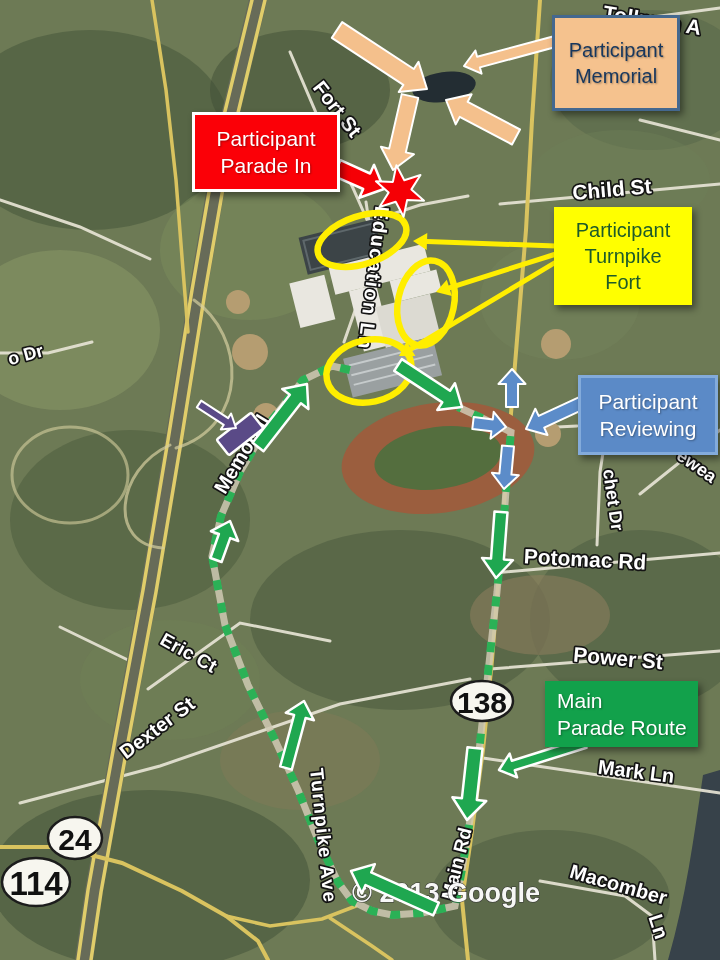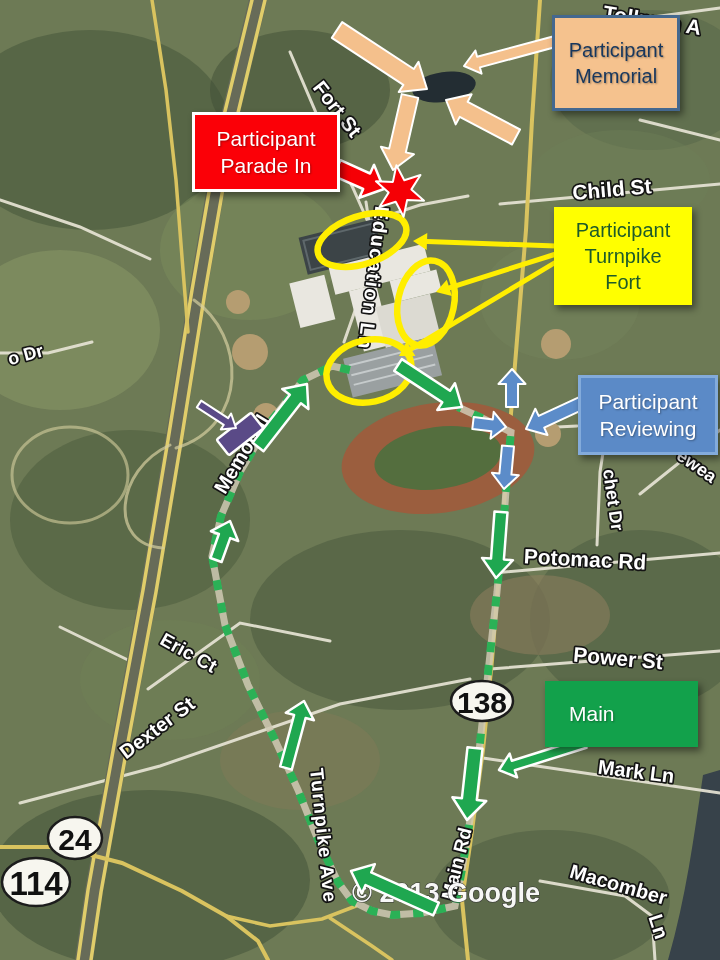--- a/index.html
+++ b/index.html
@@ -10,21 +10,21 @@
   .wm{font-family:"Liberation Sans",sans-serif;font-weight:bold;fill:#ffffff;stroke:#333;stroke-width:1.2px;paint-order:stroke;opacity:.95;}
   .callout{position:absolute;z-index:2;display:flex;flex-direction:column;justify-content:center;align-items:center;
     font-family:"Liberation Sans",sans-serif;font-weight:normal;line-height:1.3;text-align:center;
     box-shadow:3px 4px 7px rgba(0,0,0,.45);box-sizing:border-box;}
   .callout.light span{text-shadow:1px 1px 2px rgba(0,0,0,.35);}
   #co-entrance{left:552px;top:15px;width:128px;height:96px;background:var(--entrance_fill);border:3px solid var(--entrance_border);color:var(--entrance_text);font-size:20px;}
   #co-checkin{left:192px;top:112px;width:148px;height:80px;background:var(--checkin_fill);border:3px solid #ffffff;color:var(--checkin_text);font-size:21px;}
   #co-staging{left:554px;top:207px;width:138px;height:98px;background:var(--staging_fill);color:var(--staging_text);font-size:20px;}
   #co-reviewing{left:82px;top:325px;width:118px;height:78px;background:var(--reviewing_fill);color:var(--reviewing_text);font-size:20px;}
   #co-departure{left:578px;top:375px;width:140px;height:80px;background:var(--departure_fill);border:3px solid var(--departure_border);color:var(--departure_text);font-size:21px;}
-  #co-route{left:545px;top:681px;width:153px;height:66px;background:var(--route_fill);color:var(--route_text);font-size:21px;align-items:flex-start;padding-left:24px;text-align:left;}
+  #co-route{left:545px;top:681px;width:153px;height:66px;background:var(--route_fill);color:var(--route_text);font-size:21px;align-items:flex-start;padding-left:12px;text-align:left;}
 </style>
 </head>
 <body>
 
 <div id="page">
 
 <svg id="map" width="720" height="960" viewBox="0 0 720 960">
   <rect width="720" height="960" fill="#6d7a55"></rect>
 
   <g>
@@ -206,15 +206,16 @@
 </div>
 
 
 <div class="callout light" id="co-departure">
   <span>Participant</span>
   <span>Reviewing</span>
 </div>
 
 <div class="callout light" id="co-route">
   <span>Main</span>
+  <span>Parade Route</span>
 </div>
 
 </div>
 
 </body></html>

